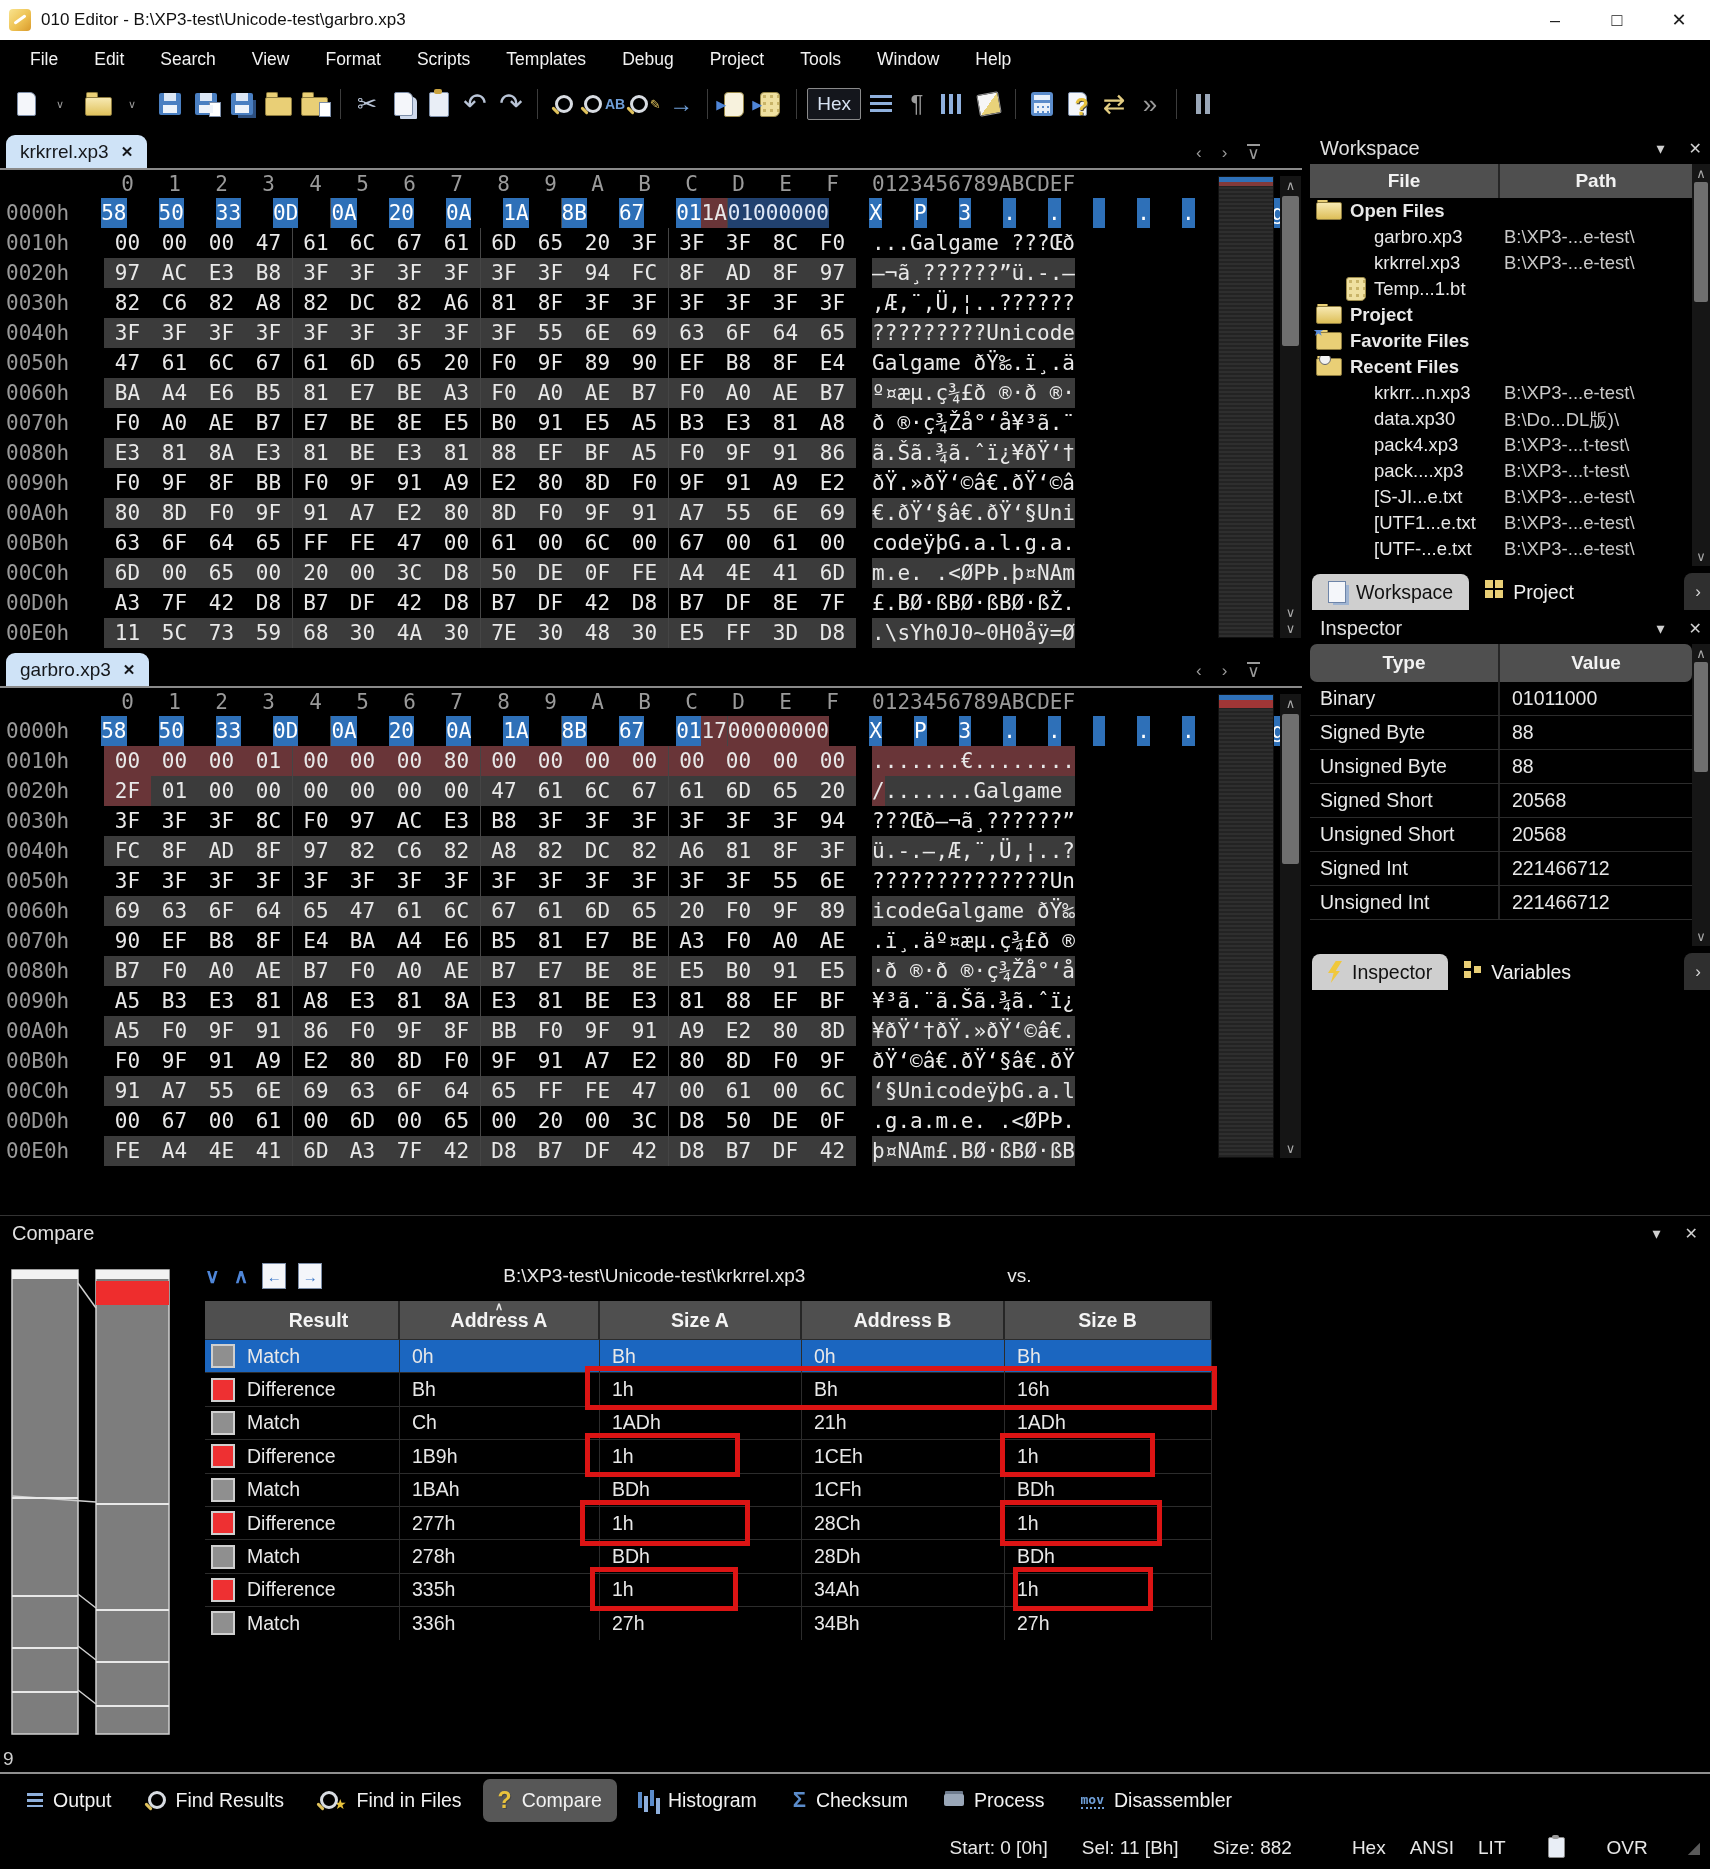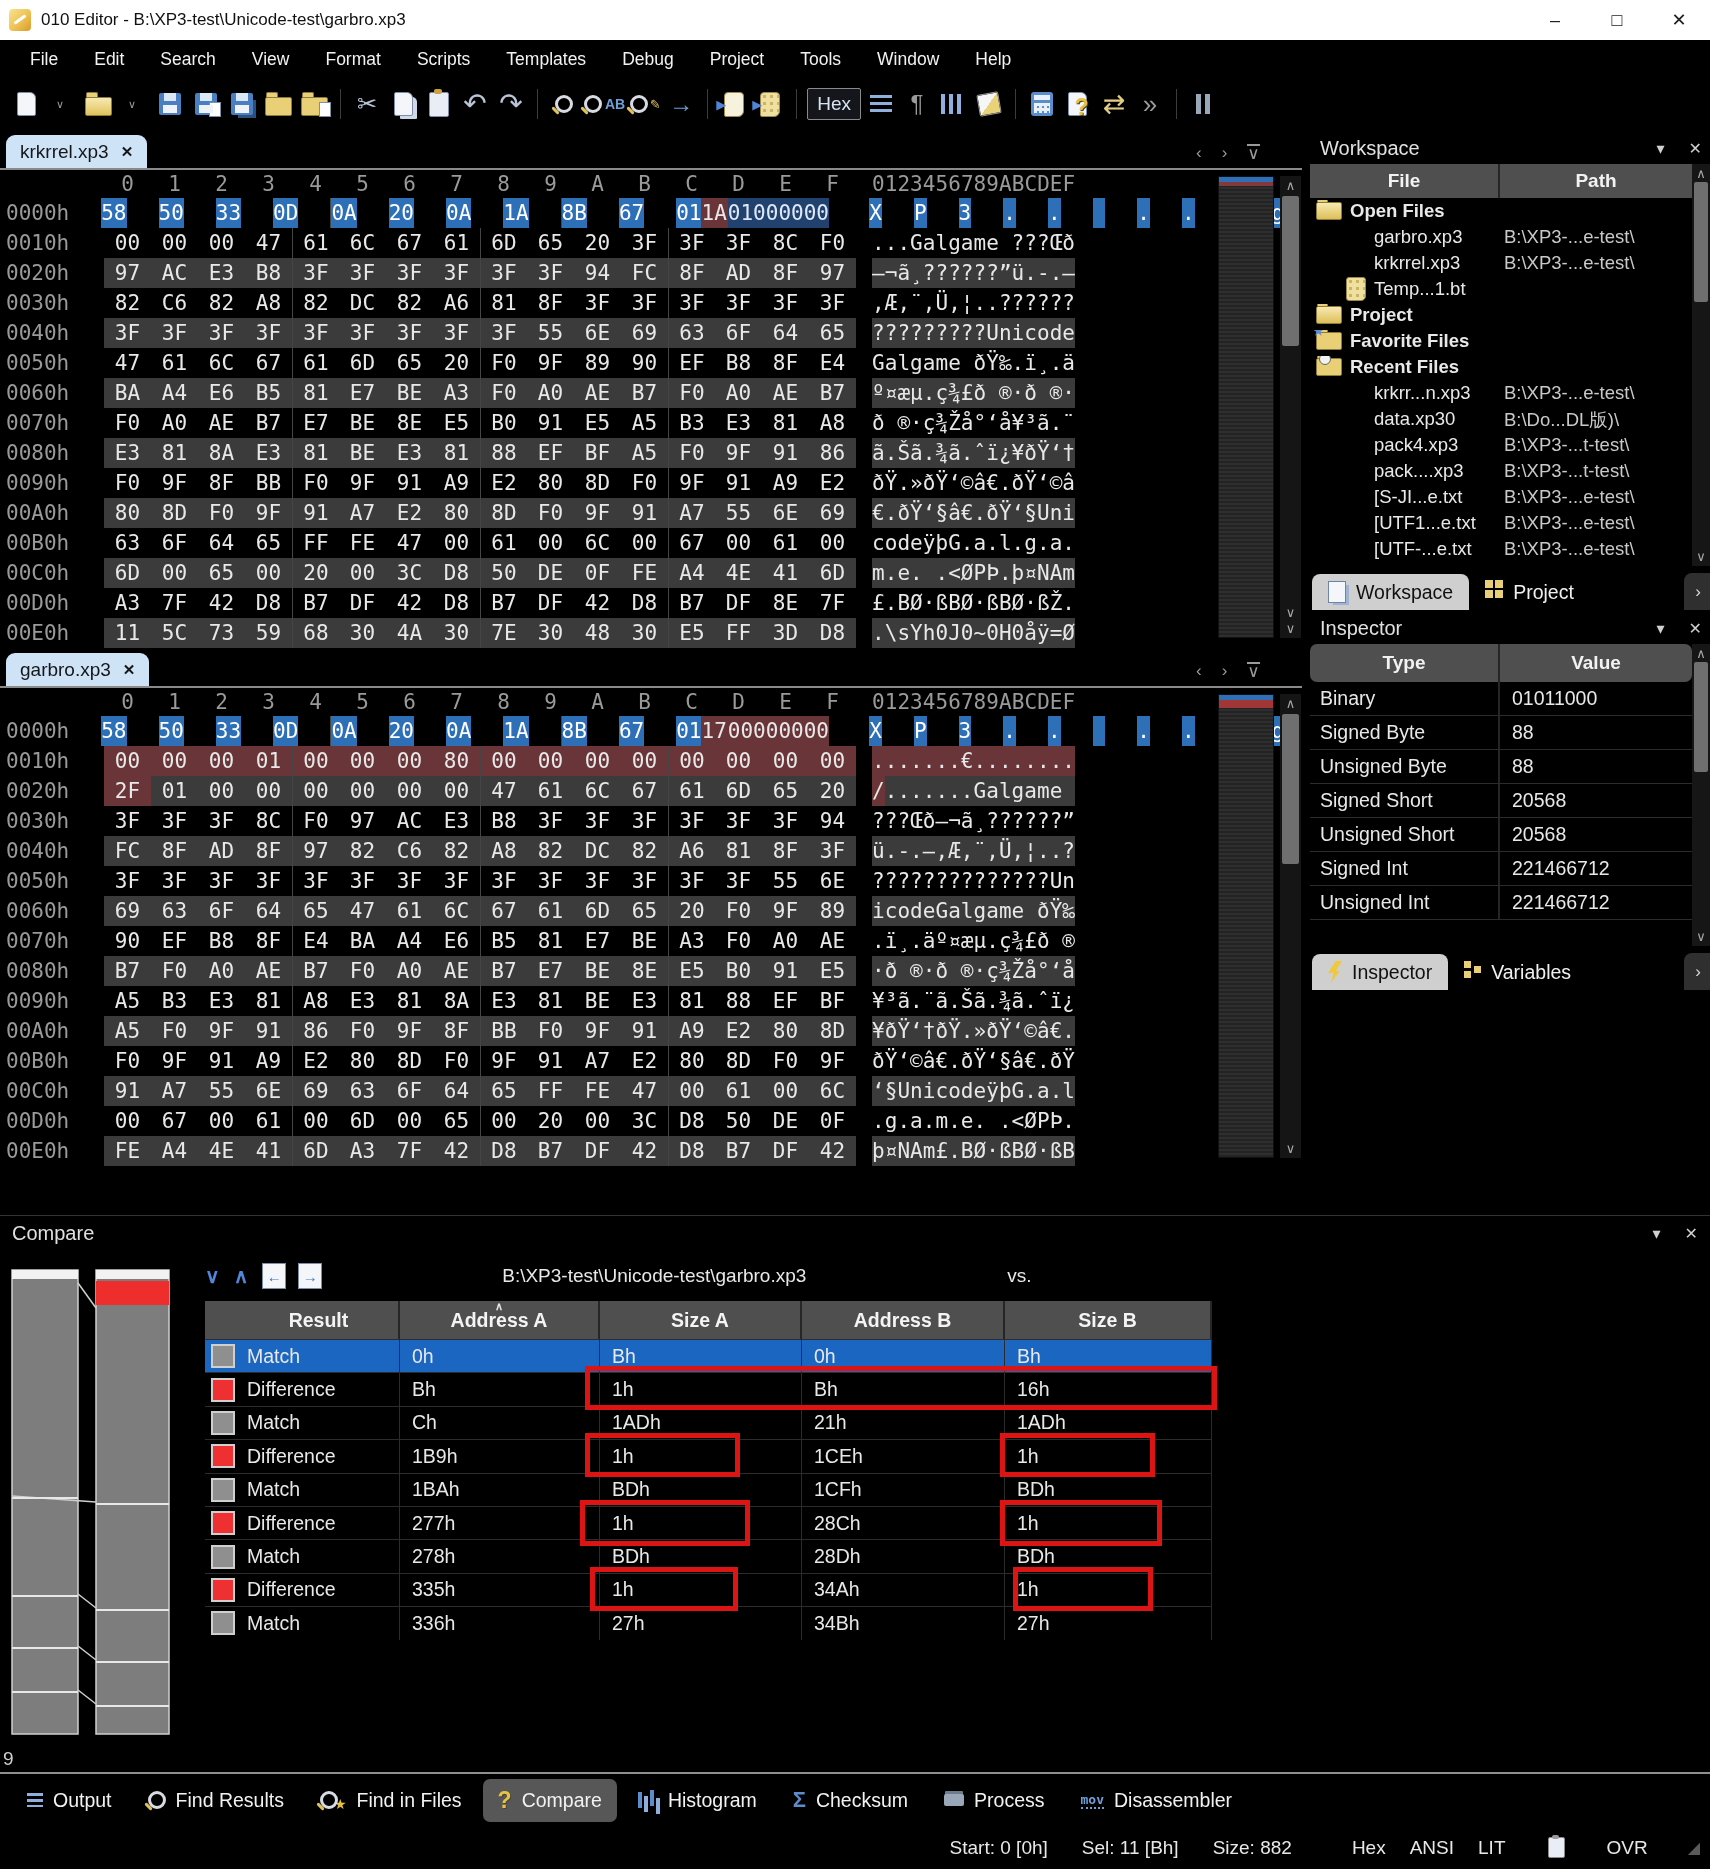--- a/index.html
+++ b/index.html
@@ -1782,21 +1782,21 @@
     <line x1="92" y1="352" x2="165" y2="352" stroke="#e8e8e8" stroke-width="2"></line>
     <line x1="92" y1="404" x2="165" y2="404" stroke="#e8e8e8" stroke-width="2"></line>
     <line x1="92" y1="448" x2="165" y2="448" stroke="#e8e8e8" stroke-width="2"></line>
   </svg>
 
   <div id="cmp-toolbar">
     <span class="cmpico">∨</span>
     <span class="cmpico">∧</span>
     <span class="cpy">←</span>
     <span class="cpy">→</span>
-    <span id="cmp-fa">B:\XP3-test\Unicode-test\garbro.xp3</span>
+    <span id="cmp-fa">B:\XP3-test\Unicode-test\krkrrel.xp3</span>
     <span id="cmp-vs">vs.</span>
   </div>
 
   <div id="cmp-table">
       <div class="chead">
         <div class="chc c0">
           <span>Result</span>
         </div>
         <div class="chc c1">
           <span class="sortmk">∧</span>

